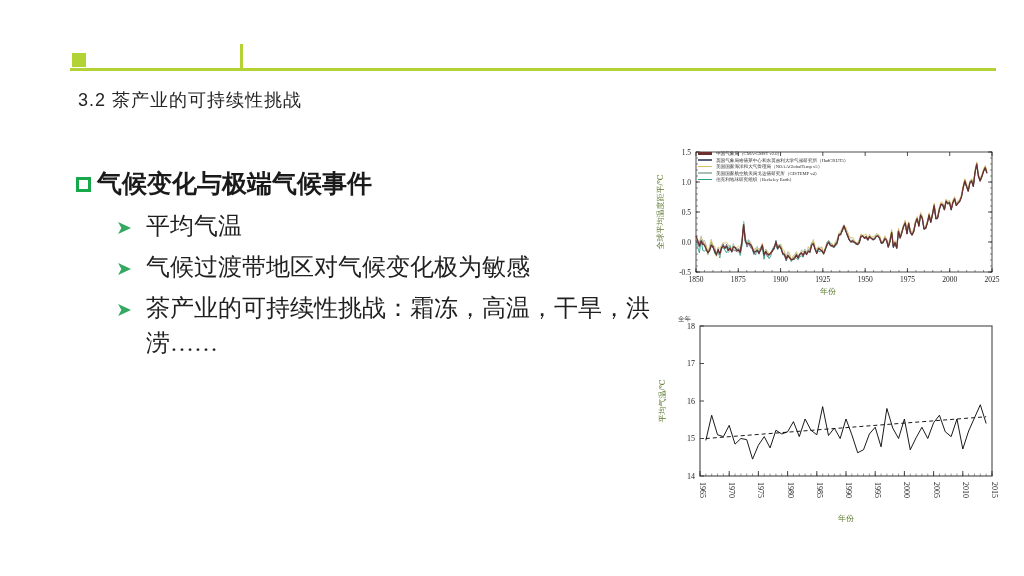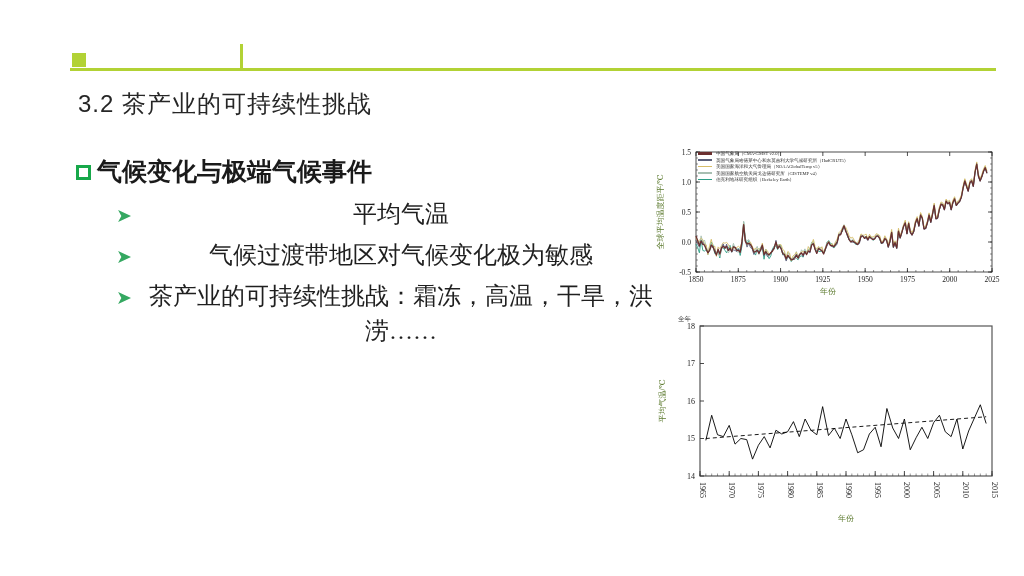--- a/index.html
+++ b/index.html
@@ -35,34 +35,33 @@
   .deco-square {
     position: absolute;
     background: #b2d235;
   }
 
   
   #slide-title {
     position: absolute;
     left: 78px;
     top: 88px;
-    font-size: 24px;
+    font-size: 18px;
     letter-spacing: 1px;
     color: #262626;
     font-family: "Liberation Sans", "DejaVu Sans", sans-serif;
     white-space: nowrap;
   }
 
   
   #body-col {
     position: absolute;
     left: 76px;
-    top: 156px;
+    top: 168px;
     width: 580px;
-    text-align: center;
   }
   .lvl1 {
     display: flex;
     align-items: flex-start;
     font-size: 25px;
     font-weight: bold;
     color: #1a1a1a;
     line-height: 1.25;
     margin-bottom: 10px;
   }

